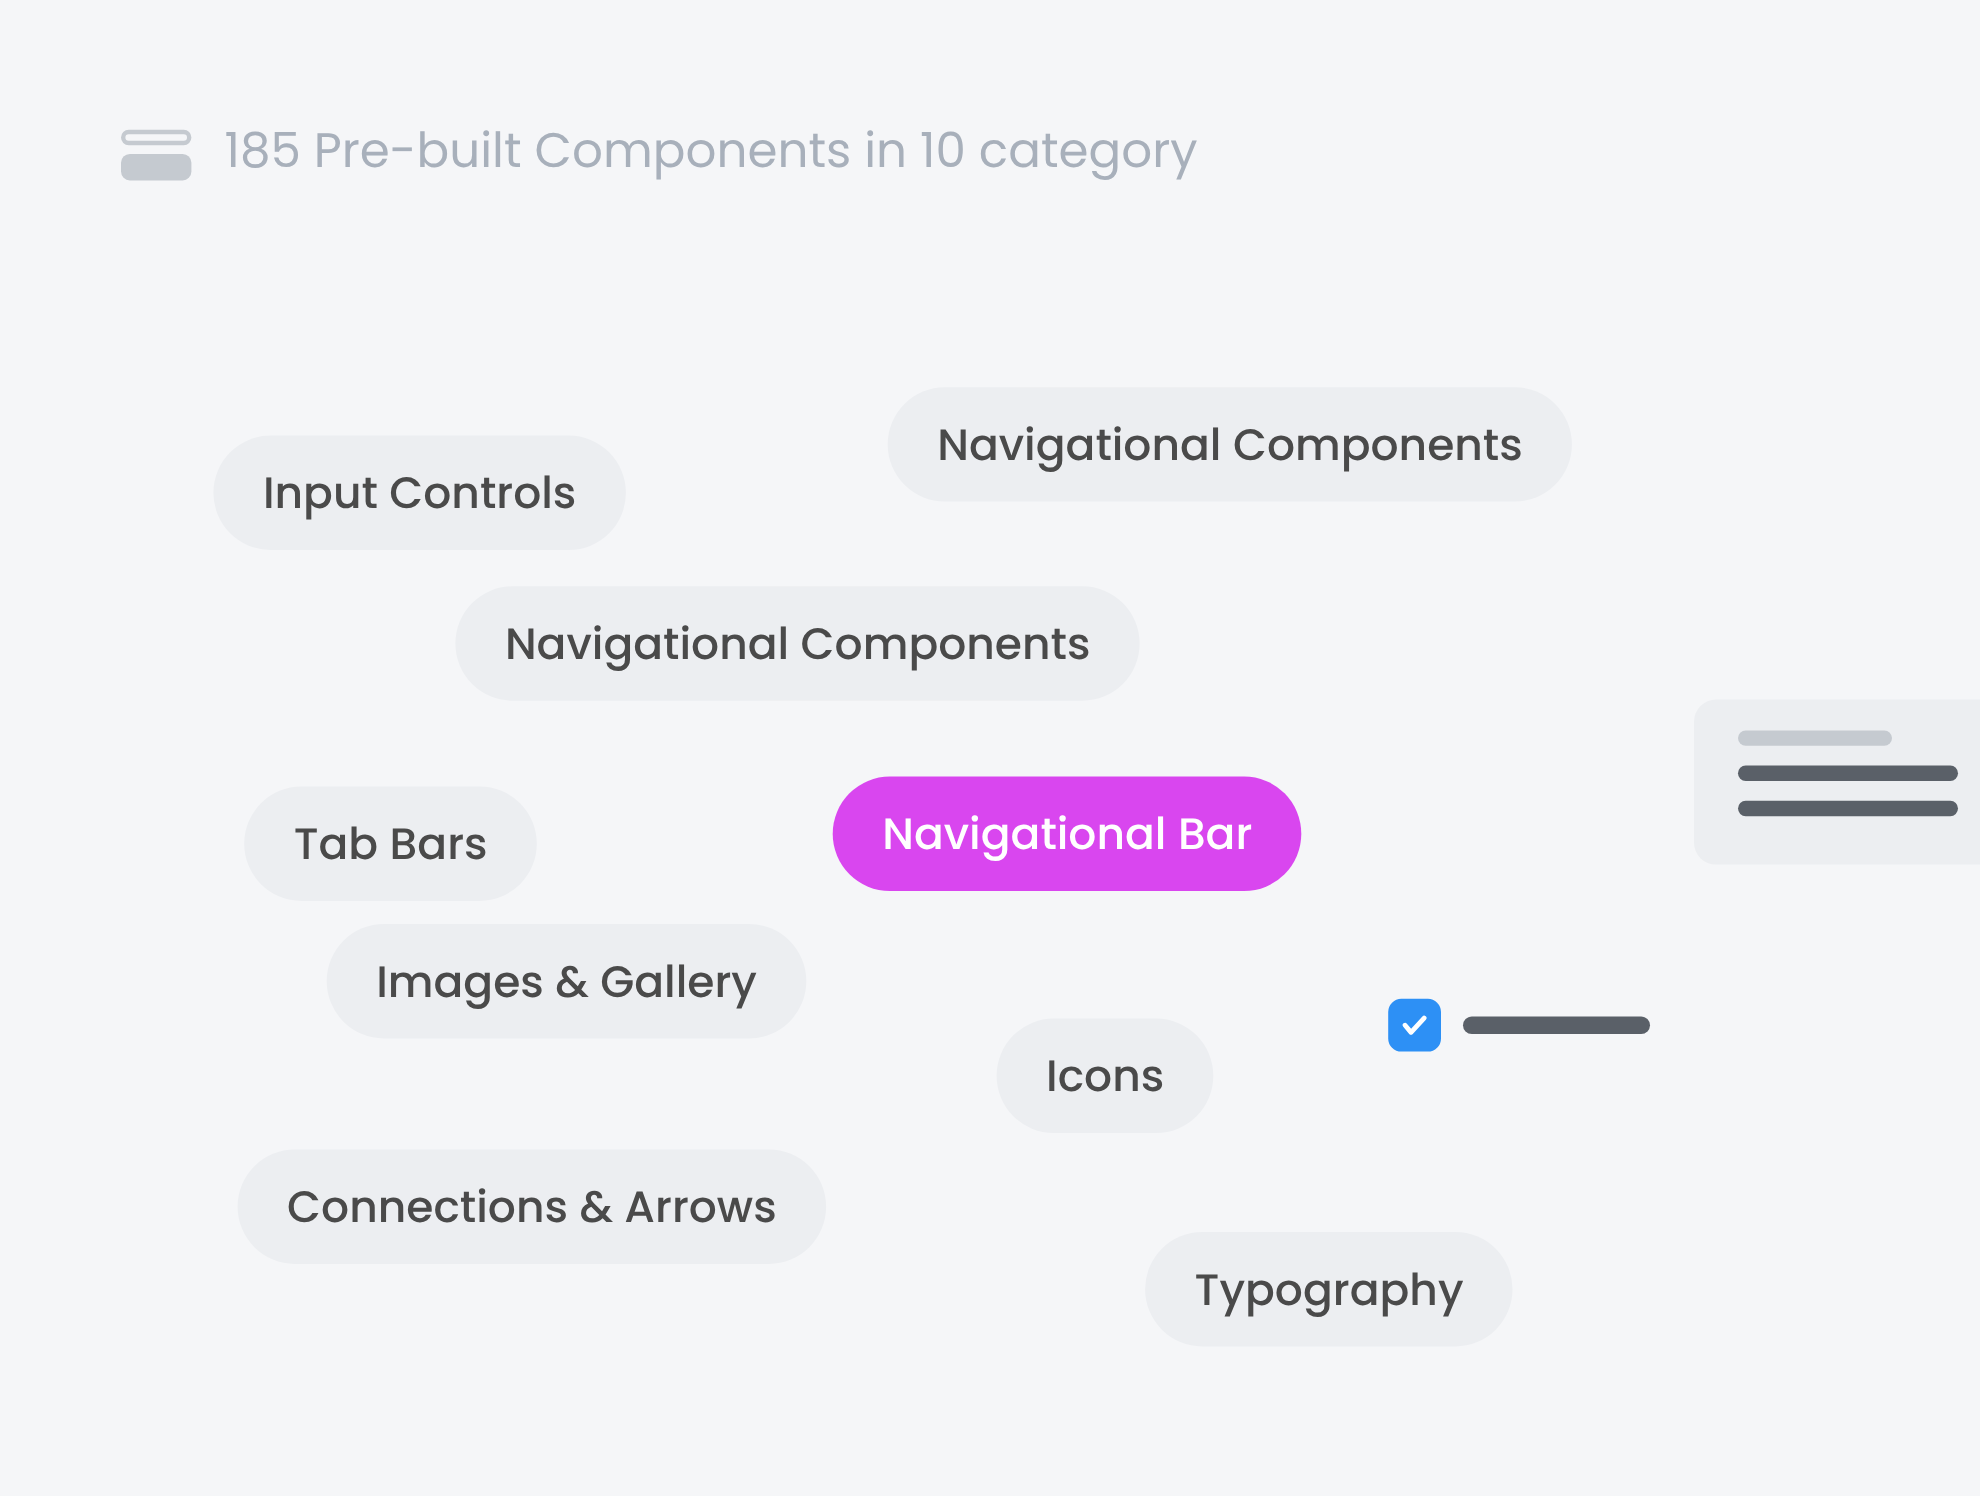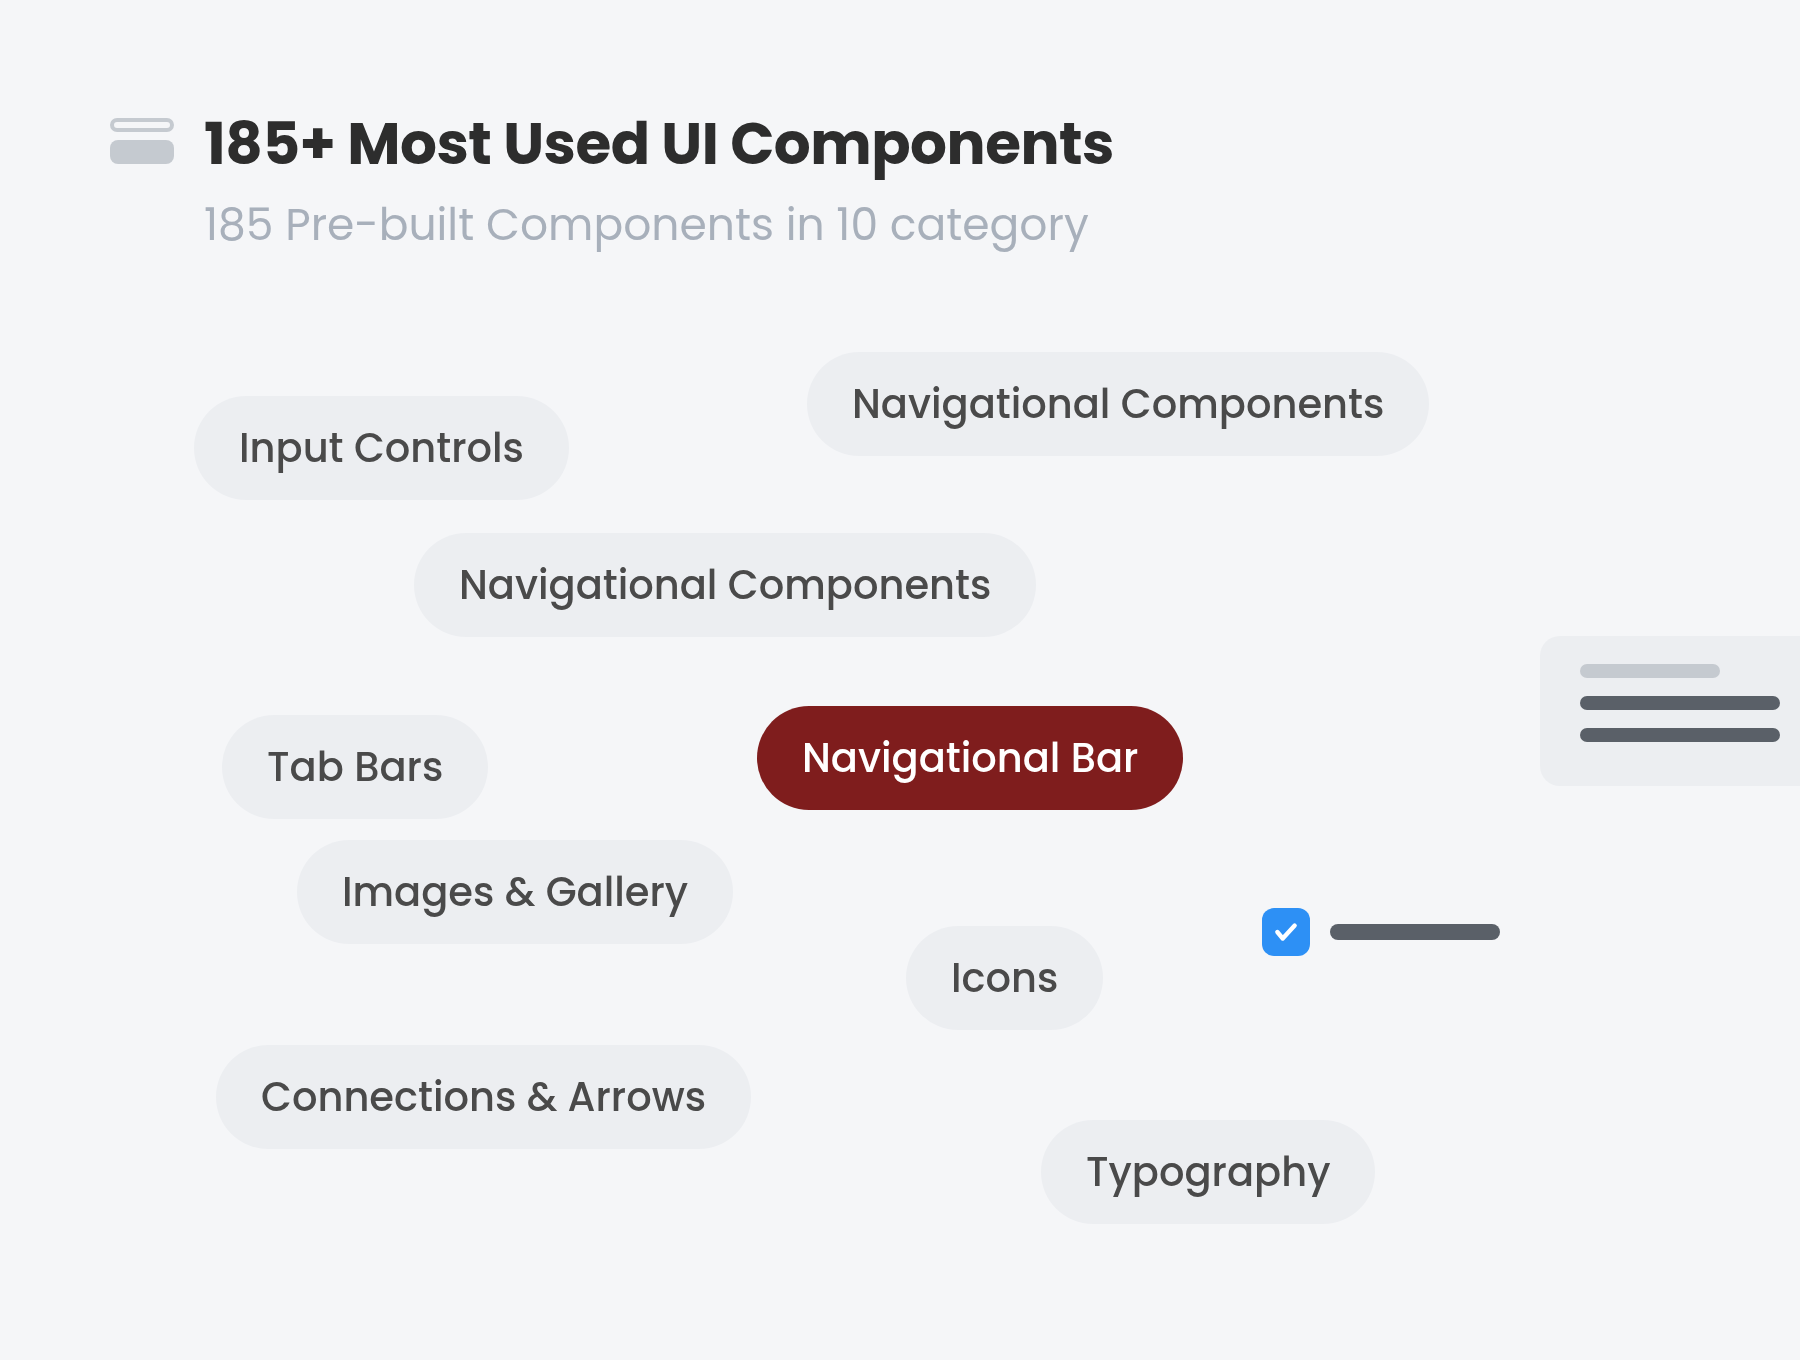--- a/index.html
+++ b/index.html
@@ -63,21 +63,21 @@
       position: absolute;
       background: #eceef1;
       color: #4a4a4a;
       font-size: 40px;
       font-weight: 500;
       padding: 22px 45px;
       border-radius: 999px;
       white-space: nowrap;
     }
     .chip-active {
-      background: #7f1d1d;
+      background: #d946ef;
       color: #ffffff;
     }
     .chip-input-controls { top: 396px; left: 194px; }
     .chip-informational { top: 352px; left: 807px; }
     .chip-navigational-components { top: 533px; left: 414px; }
     .chip-tab-bars { top: 715px; left: 222px; }
     .chip-navigational-bar { top: 706px; left: 757px; }
     .chip-images-gallery { top: 840px; left: 297px; }
     .chip-icons { top: 926px; left: 906px; }
     .chip-connections { top: 1045px; left: 216px; }
@@ -139,21 +139,20 @@
   </style>
 </head>
 <body>
 
 <div class="header">
   <div class="header-icon">
     <div class="header-icon-line1"></div>
     <div class="header-icon-line2"></div>
   </div>
   <div class="header-text">
-    <div class="title">185+ Most Used UI Components</div>
     <div class="subtitle">185 Pre-built Components in 10 category</div>
   </div>
 </div>
 
 <div class="chip chip-input-controls">Input Controls</div>
 <div class="chip chip-informational">Navigational Components</div>
 <div class="chip chip-navigational-components">Navigational Components</div>
 <div class="chip chip-tab-bars">Tab Bars</div>
 <div class="chip chip-active chip-navigational-bar">Navigational Bar</div>
 <div class="chip chip-images-gallery">Images &amp; Gallery</div>

